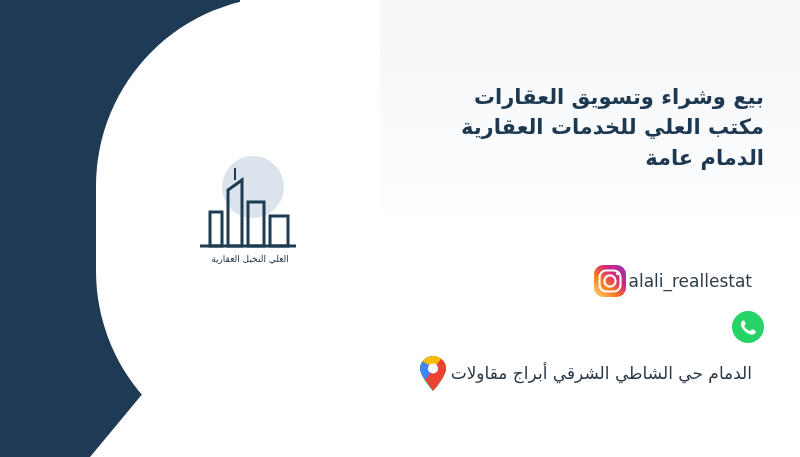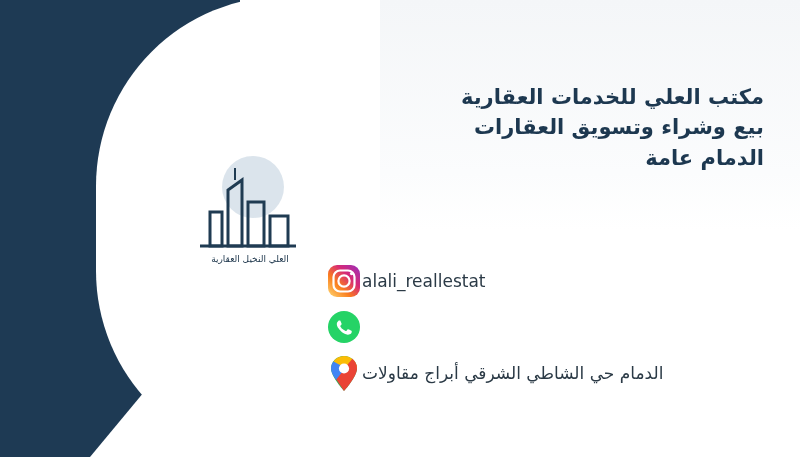--- a/index.html
+++ b/index.html
@@ -109,21 +109,21 @@
     position: absolute;
     right: 34px;
     top: 258px;
     width: 440px;
     direction: rtl;
   }
   .contact-row {
     display: flex;
     flex-direction: row-reverse;
     align-items: center;
-    justify-content: flex-start;
+    justify-content: flex-end;
     height: 46px;
   }
   .contact-text {
     font-size: 17px;
     color: #2b3a46;
     margin-right: 14px;
     direction: rtl;
     unicode-bidi: plaintext;
     white-space: nowrap;
   }
@@ -160,22 +160,22 @@
       <rect x="100" y="66" width="18" height="30" fill="none" stroke="#1f3b52" stroke-width="3"></rect>
 
       <line x1="30" y1="96" x2="126" y2="96" stroke="#1f3b52" stroke-width="3"></line>
 
       <line x1="65" y1="30" x2="65" y2="18" stroke="#1f3b52" stroke-width="2"></line>
     </svg>
     <div class="logo-caption">العلي النخيل العقارية</div>
   </div>
 
   <div class="headline">
+    <span class="line">بيع وشراء وتسويق العقارات</span>
     <span class="line">مكتب العلي للخدمات العقارية</span>
-    <span class="line">بيع وشراء وتسويق العقارات</span>
     <span class="line">الدمام عامة</span>
   </div>
 
   <div class="contacts">
 
     <div class="contact-row">
       <span class="icon-box">
         <svg width="34" height="34" viewBox="0 0 34 34">
           <defs>
             <linearGradient id="ig" x1="0" y1="1" x2="1" y2="0">

